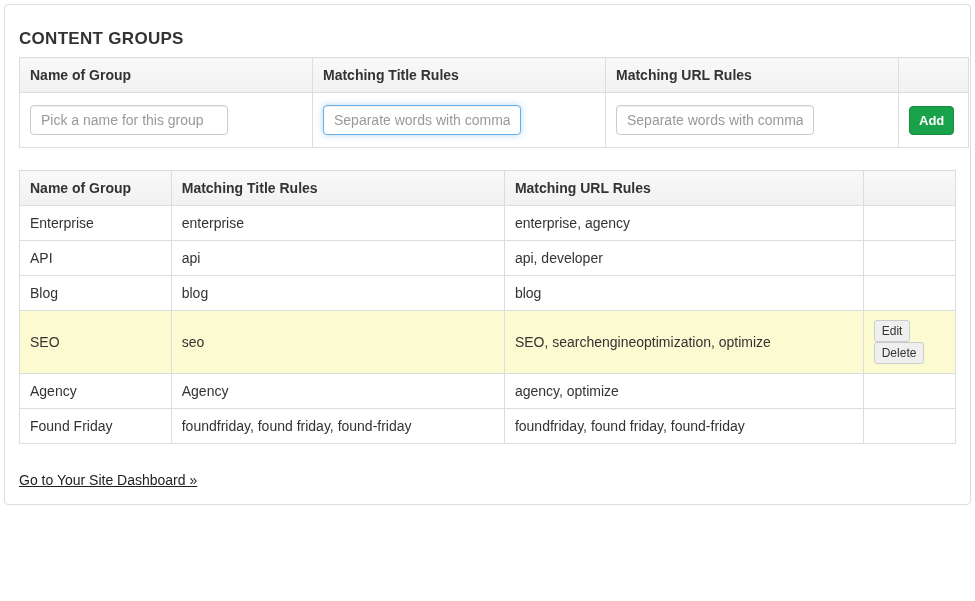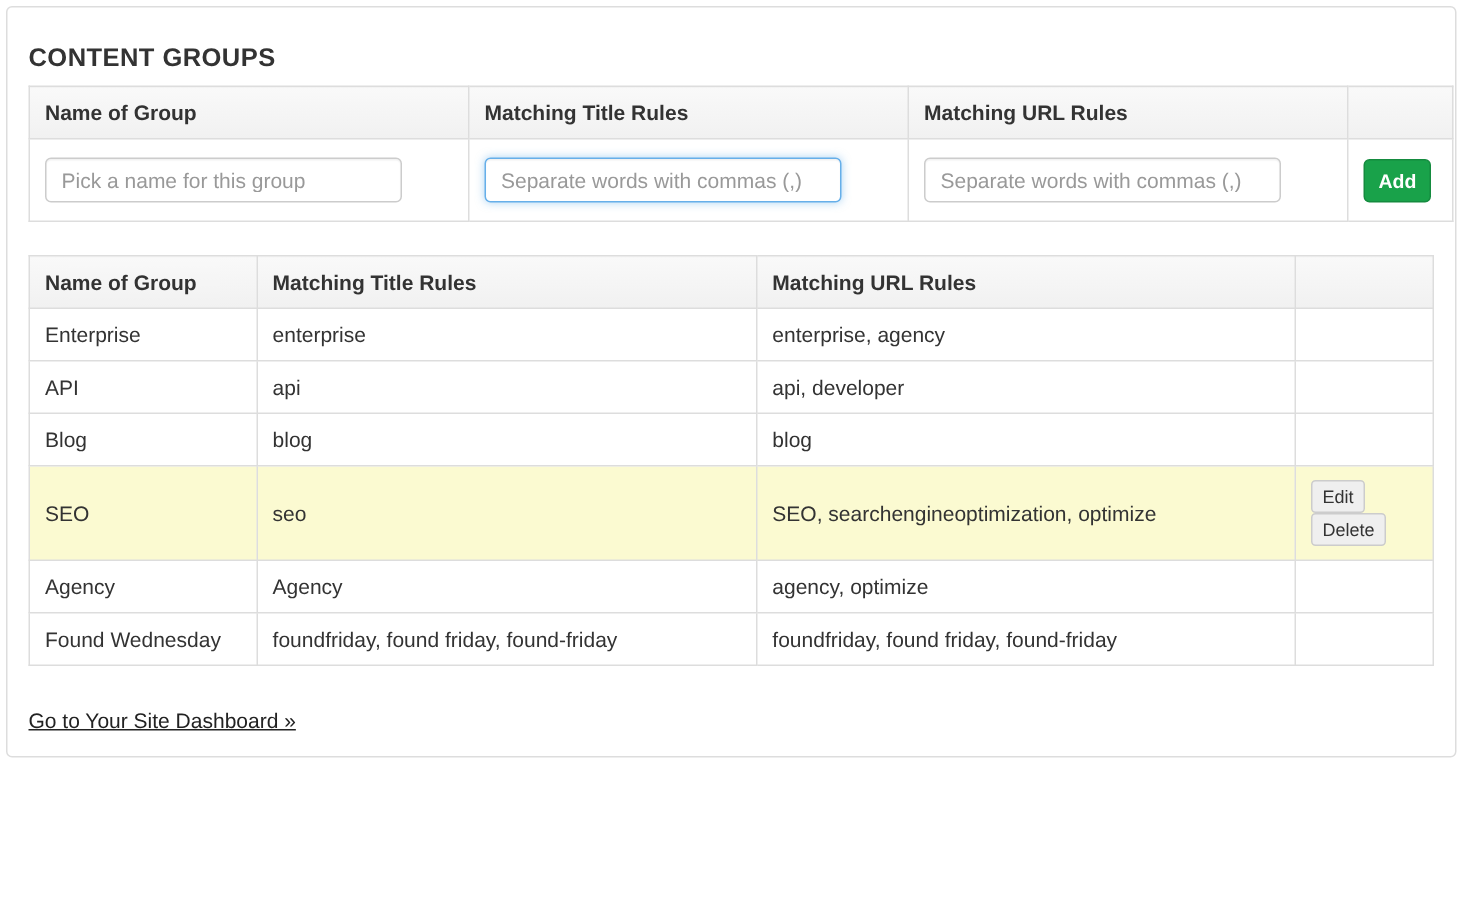--- a/index.html
+++ b/index.html
@@ -54,21 +54,21 @@
     .data-table th:nth-child(1),
     .data-table td:nth-child(1) { width: 148px; }
     .data-table th:nth-child(2),
     .data-table td:nth-child(2) { width: 325px; }
     .data-table th:nth-child(3),
     .data-table td:nth-child(3) { width: 350px; }
     .data-table th:nth-child(4),
     .data-table td:nth-child(4) { width: 90px; text-align: left; }
 
     input[type="text"] {
-      width: 238px;
+      width: 198px;
       padding: 6px 10px;
       border: 1px solid #ccc;
       border-radius: 4px;
       font-size: 14px;
       color: #555;
       background: #fff;
       box-shadow: inset 0 1px 1px rgba(0,0,0,.06);
     }
     input[type="text"]::placeholder { color: #999; }
     input[type="text"].focused {
@@ -174,21 +174,21 @@
           <td>SEO, searchengineoptimization, optimize</td>
           <td><button class="btn-small">Edit</button><button class="btn-small">Delete</button></td>
         </tr>
         <tr>
           <td>Agency</td>
           <td>Agency</td>
           <td>agency, optimize</td>
           <td></td>
         </tr>
         <tr>
-          <td>Found Wednesday</td>
+          <td>Found Friday</td>
           <td>foundfriday, found friday, found-friday</td>
           <td>foundfriday, found friday, found-friday</td>
           <td></td>
         </tr>
       </tbody>
   </table>
 
   <a href="#" class="dash-link">Go to Your Site Dashboard »</a>
 </div>
 

